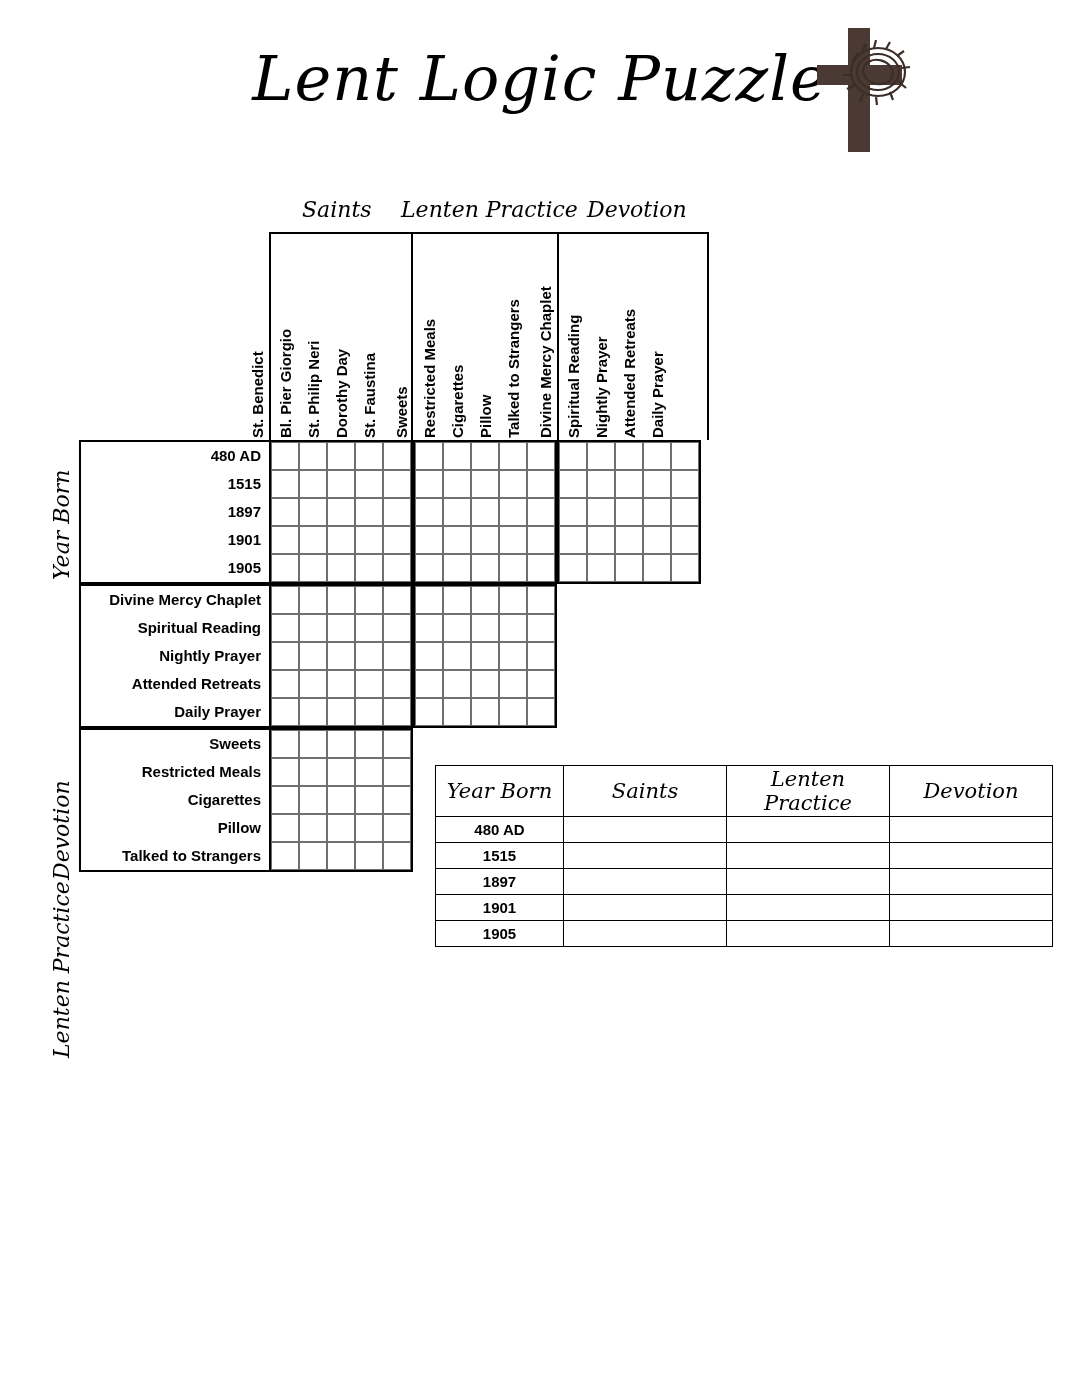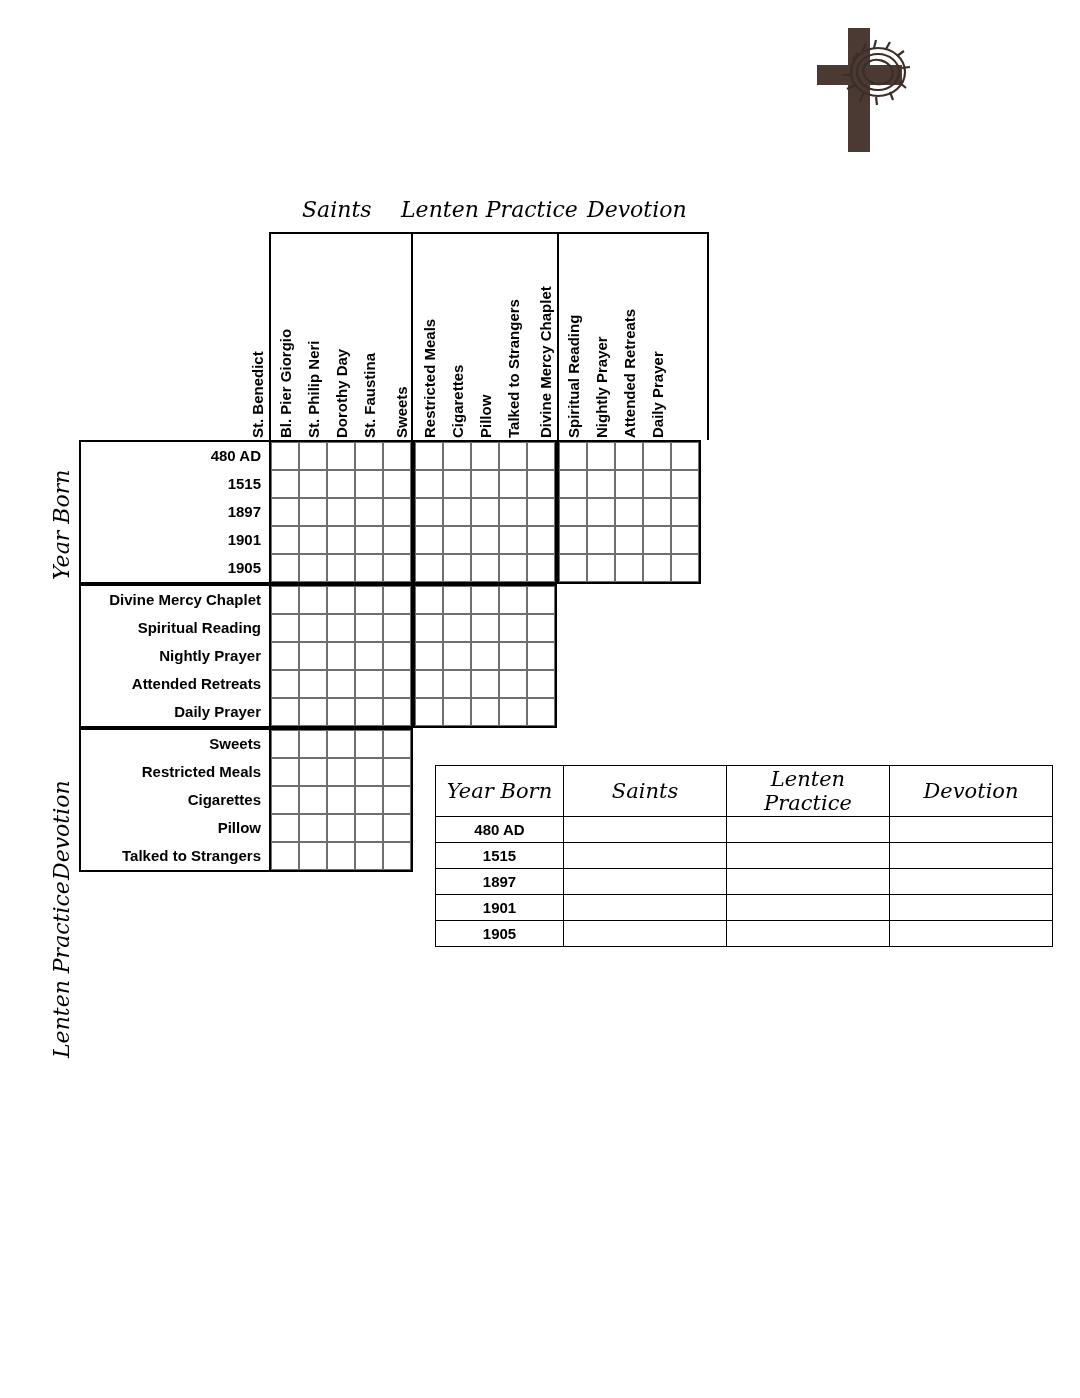--- a/index.html
+++ b/index.html
@@ -170,20 +170,21 @@
     font-weight: bold;
     text-align: center;
     width: 128px;
   }
   #answer-table td.blank { width: 163px; }
 </style>
 </head>
 <body>
 
 <div id="title-block">
+  <span id="page-title" class="script">Lent Logic Puzzle</span>
   <svg id="cross-icon" viewBox="0 0 130 135">
     <rect x="48" y="8" width="22" height="124" fill="#4a3a33"></rect>
     <rect x="17" y="45" width="85" height="20" fill="#4a3a33"></rect>
     <g fill="none" stroke="#3b2d27" stroke-width="2.2">
       <ellipse cx="78" cy="52" rx="27" ry="24"></ellipse>
       <ellipse cx="78" cy="52" rx="21" ry="18"></ellipse>
       <ellipse cx="78" cy="52" rx="15" ry="12" transform="rotate(14 78 52)"></ellipse>
       <path d="M53 40 L58 33 M62 31 L66 24 M74 28 L76 20 M86 29 L90 22 M97 36 L104 31 M102 48 L110 47 M99 62 L106 68 M90 72 L93 80 M76 77 L77 85 M63 74 L60 82 M55 65 L47 69 M51 55 L43 55"></path>
     </g>
   </svg>

